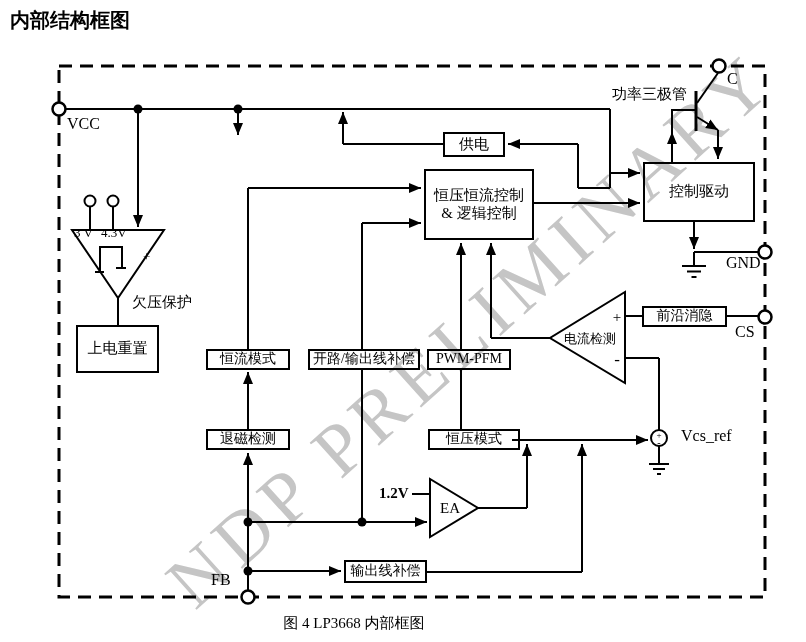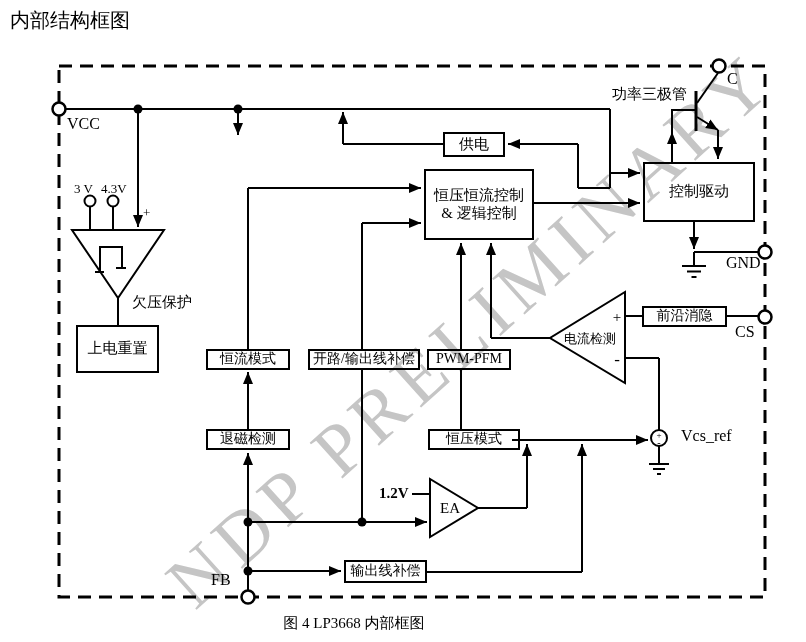--- a/index.html
+++ b/index.html
@@ -6,25 +6,25 @@
   #canvas{position:relative;width:806px;height:642px;background:#fff;overflow:hidden;
           font-family:"Liberation Serif","DejaVu Serif",serif;color:#000;}
   #watermark{position:absolute;left:-75px;top:282px;width:1090px;height:96px;line-height:96px;
              font-size:74px;letter-spacing:8px;color:#c5c5c5;text-align:center;white-space:nowrap;
              transform:rotate(-42deg);z-index:0;font-family:"Liberation Serif","DejaVu Serif",serif;}
   #diagram-svg{position:absolute;left:0;top:0;z-index:1;}
   .box{position:absolute;border:2px solid #000;box-sizing:border-box;display:flex;
        align-items:center;justify-content:center;text-align:center;background:transparent;
        font-size:14px;z-index:2;line-height:1.15;}
   .lbl{position:absolute;z-index:2;white-space:nowrap;}
-  .title{left:10px;top:7px;font-size:20px;font-weight:normal;
+  .title{left:10px;top:7px;font-size:20px;font-weight:bold;
          font-family:"Liberation Sans","DejaVu Sans",sans-serif;}
   .caption{left:0;top:614px;width:708px;text-align:center;font-size:15px;}
   .pin{font-size:16px;}
-  .small{font-size:13px;}
+  .small{font-size:13px;margin-top:44px;}
   .bold{font-weight:bold;}
   svg text{font-family:"Liberation Serif","DejaVu Serif",serif;fill:#000;}
 </style>
 </head>
 <body>
 
 <div id="canvas">
 
   <div id="watermark">NDP PRELIMINARY</div>
 

